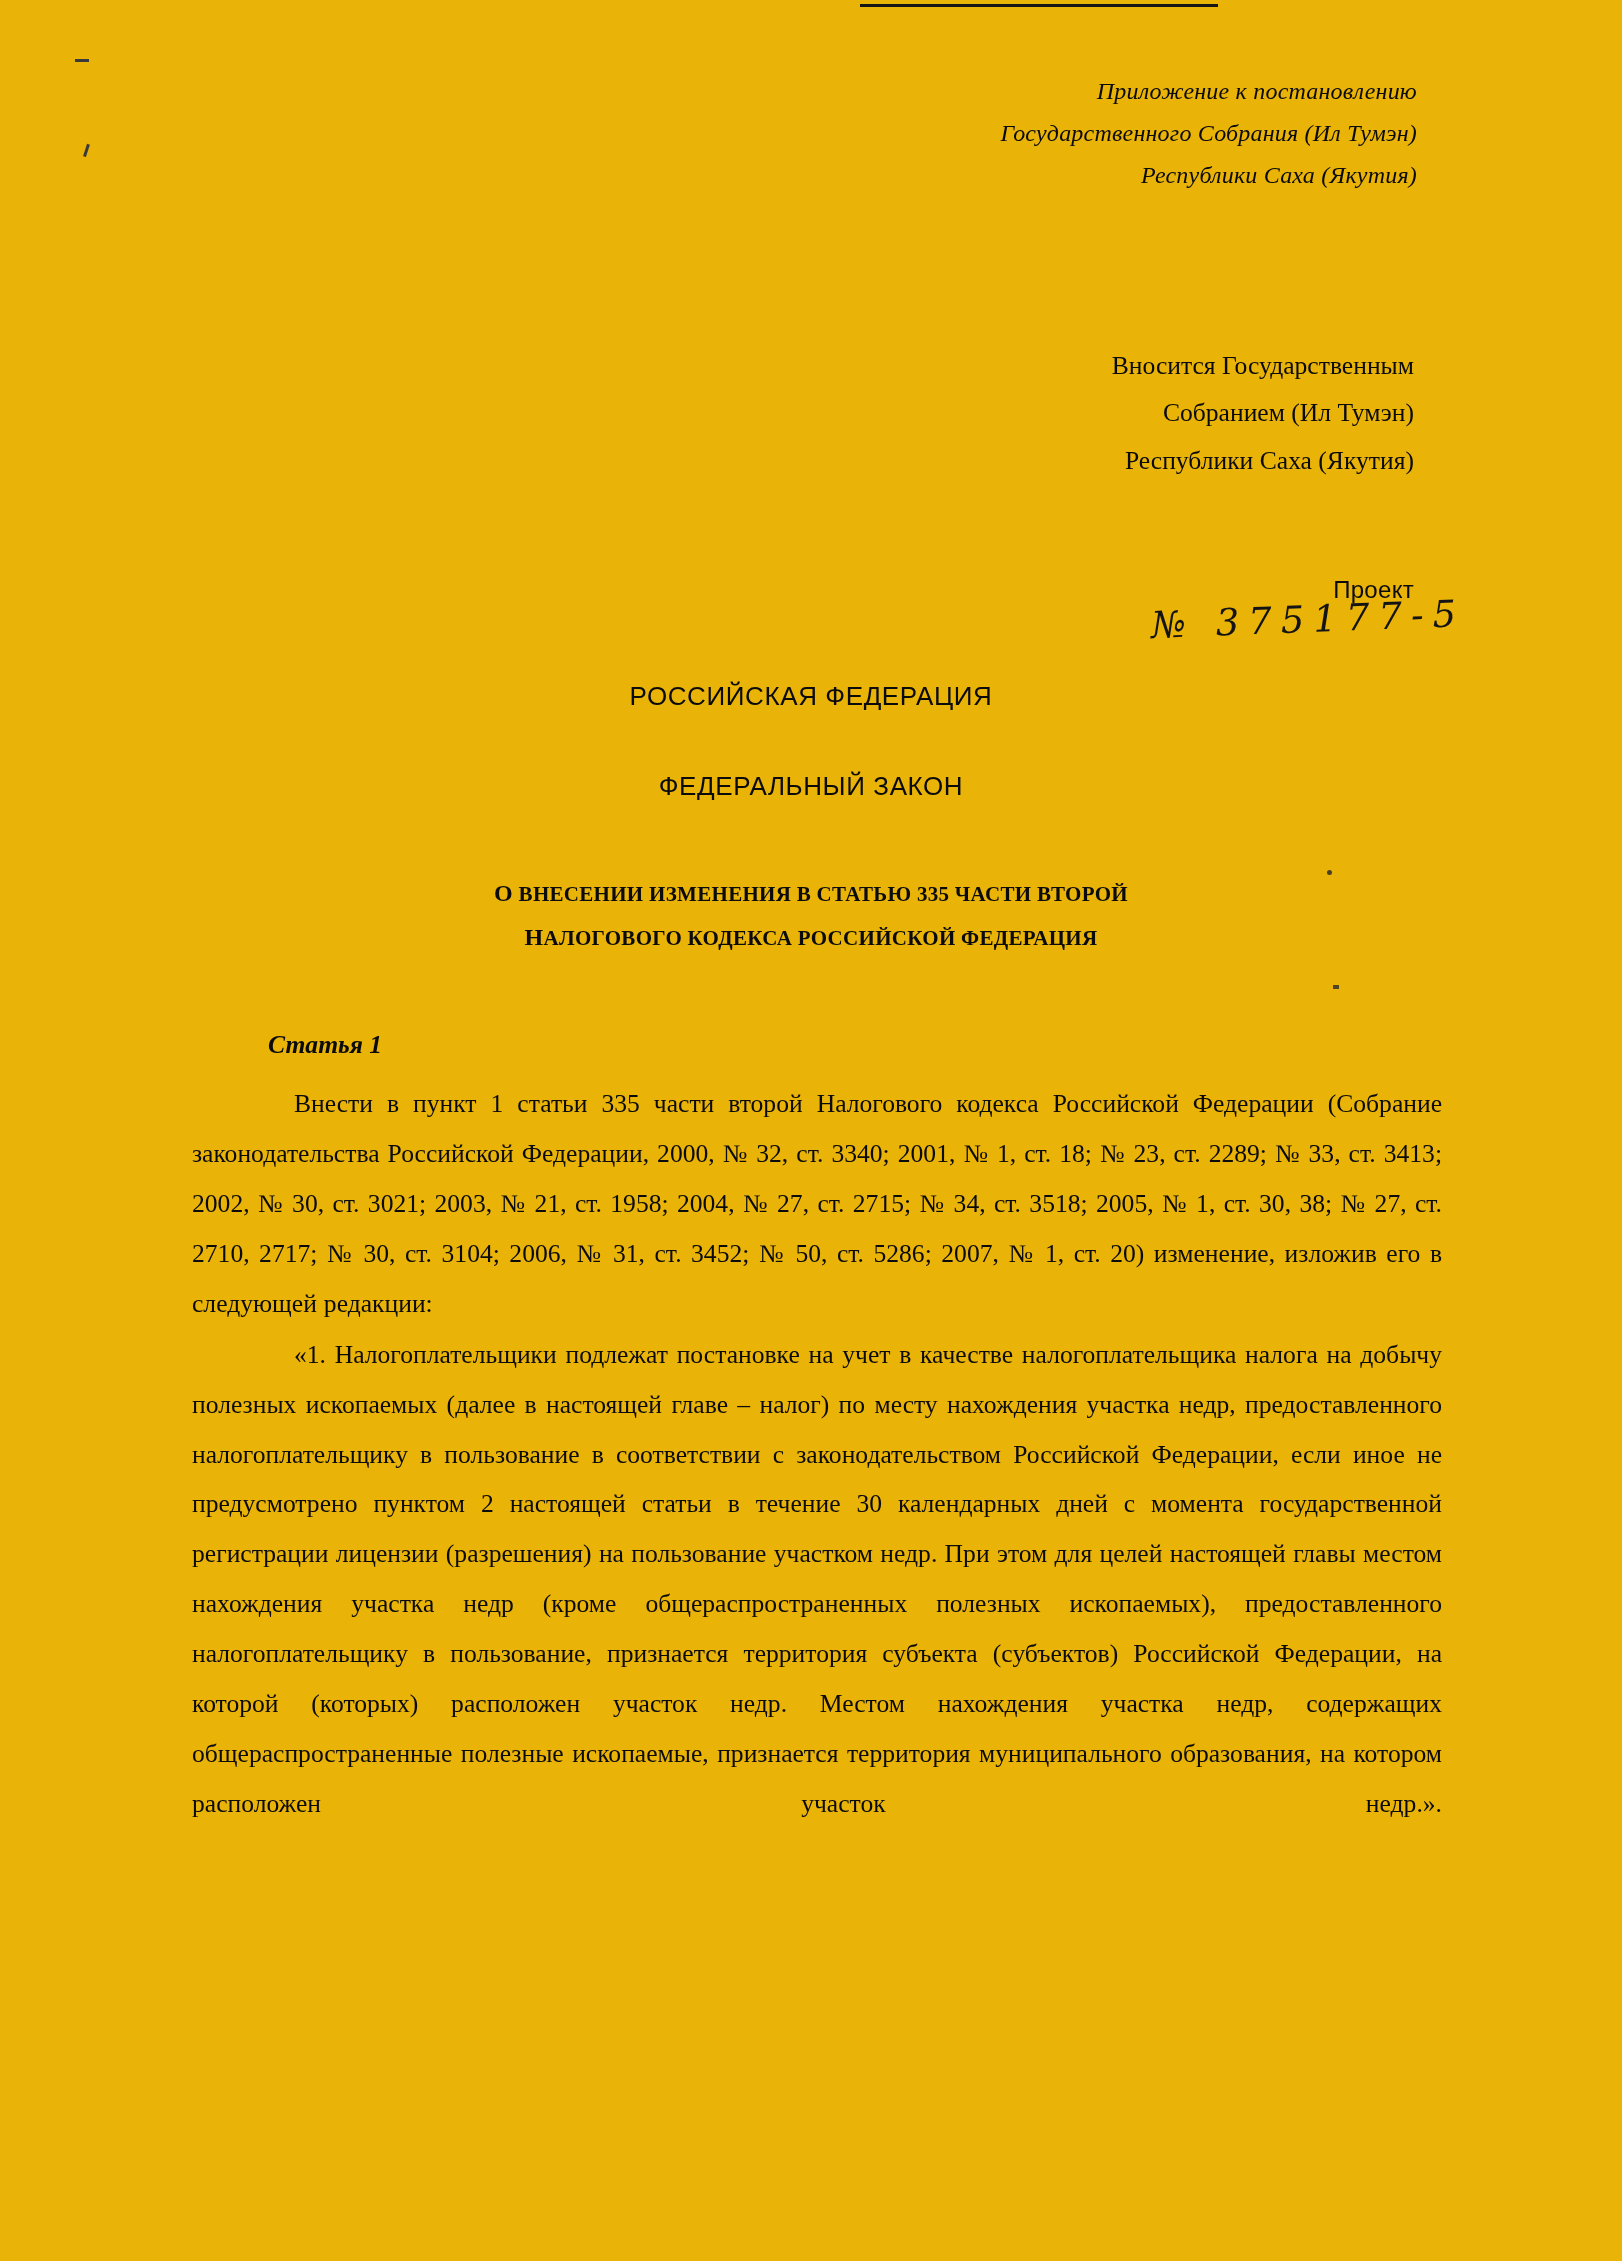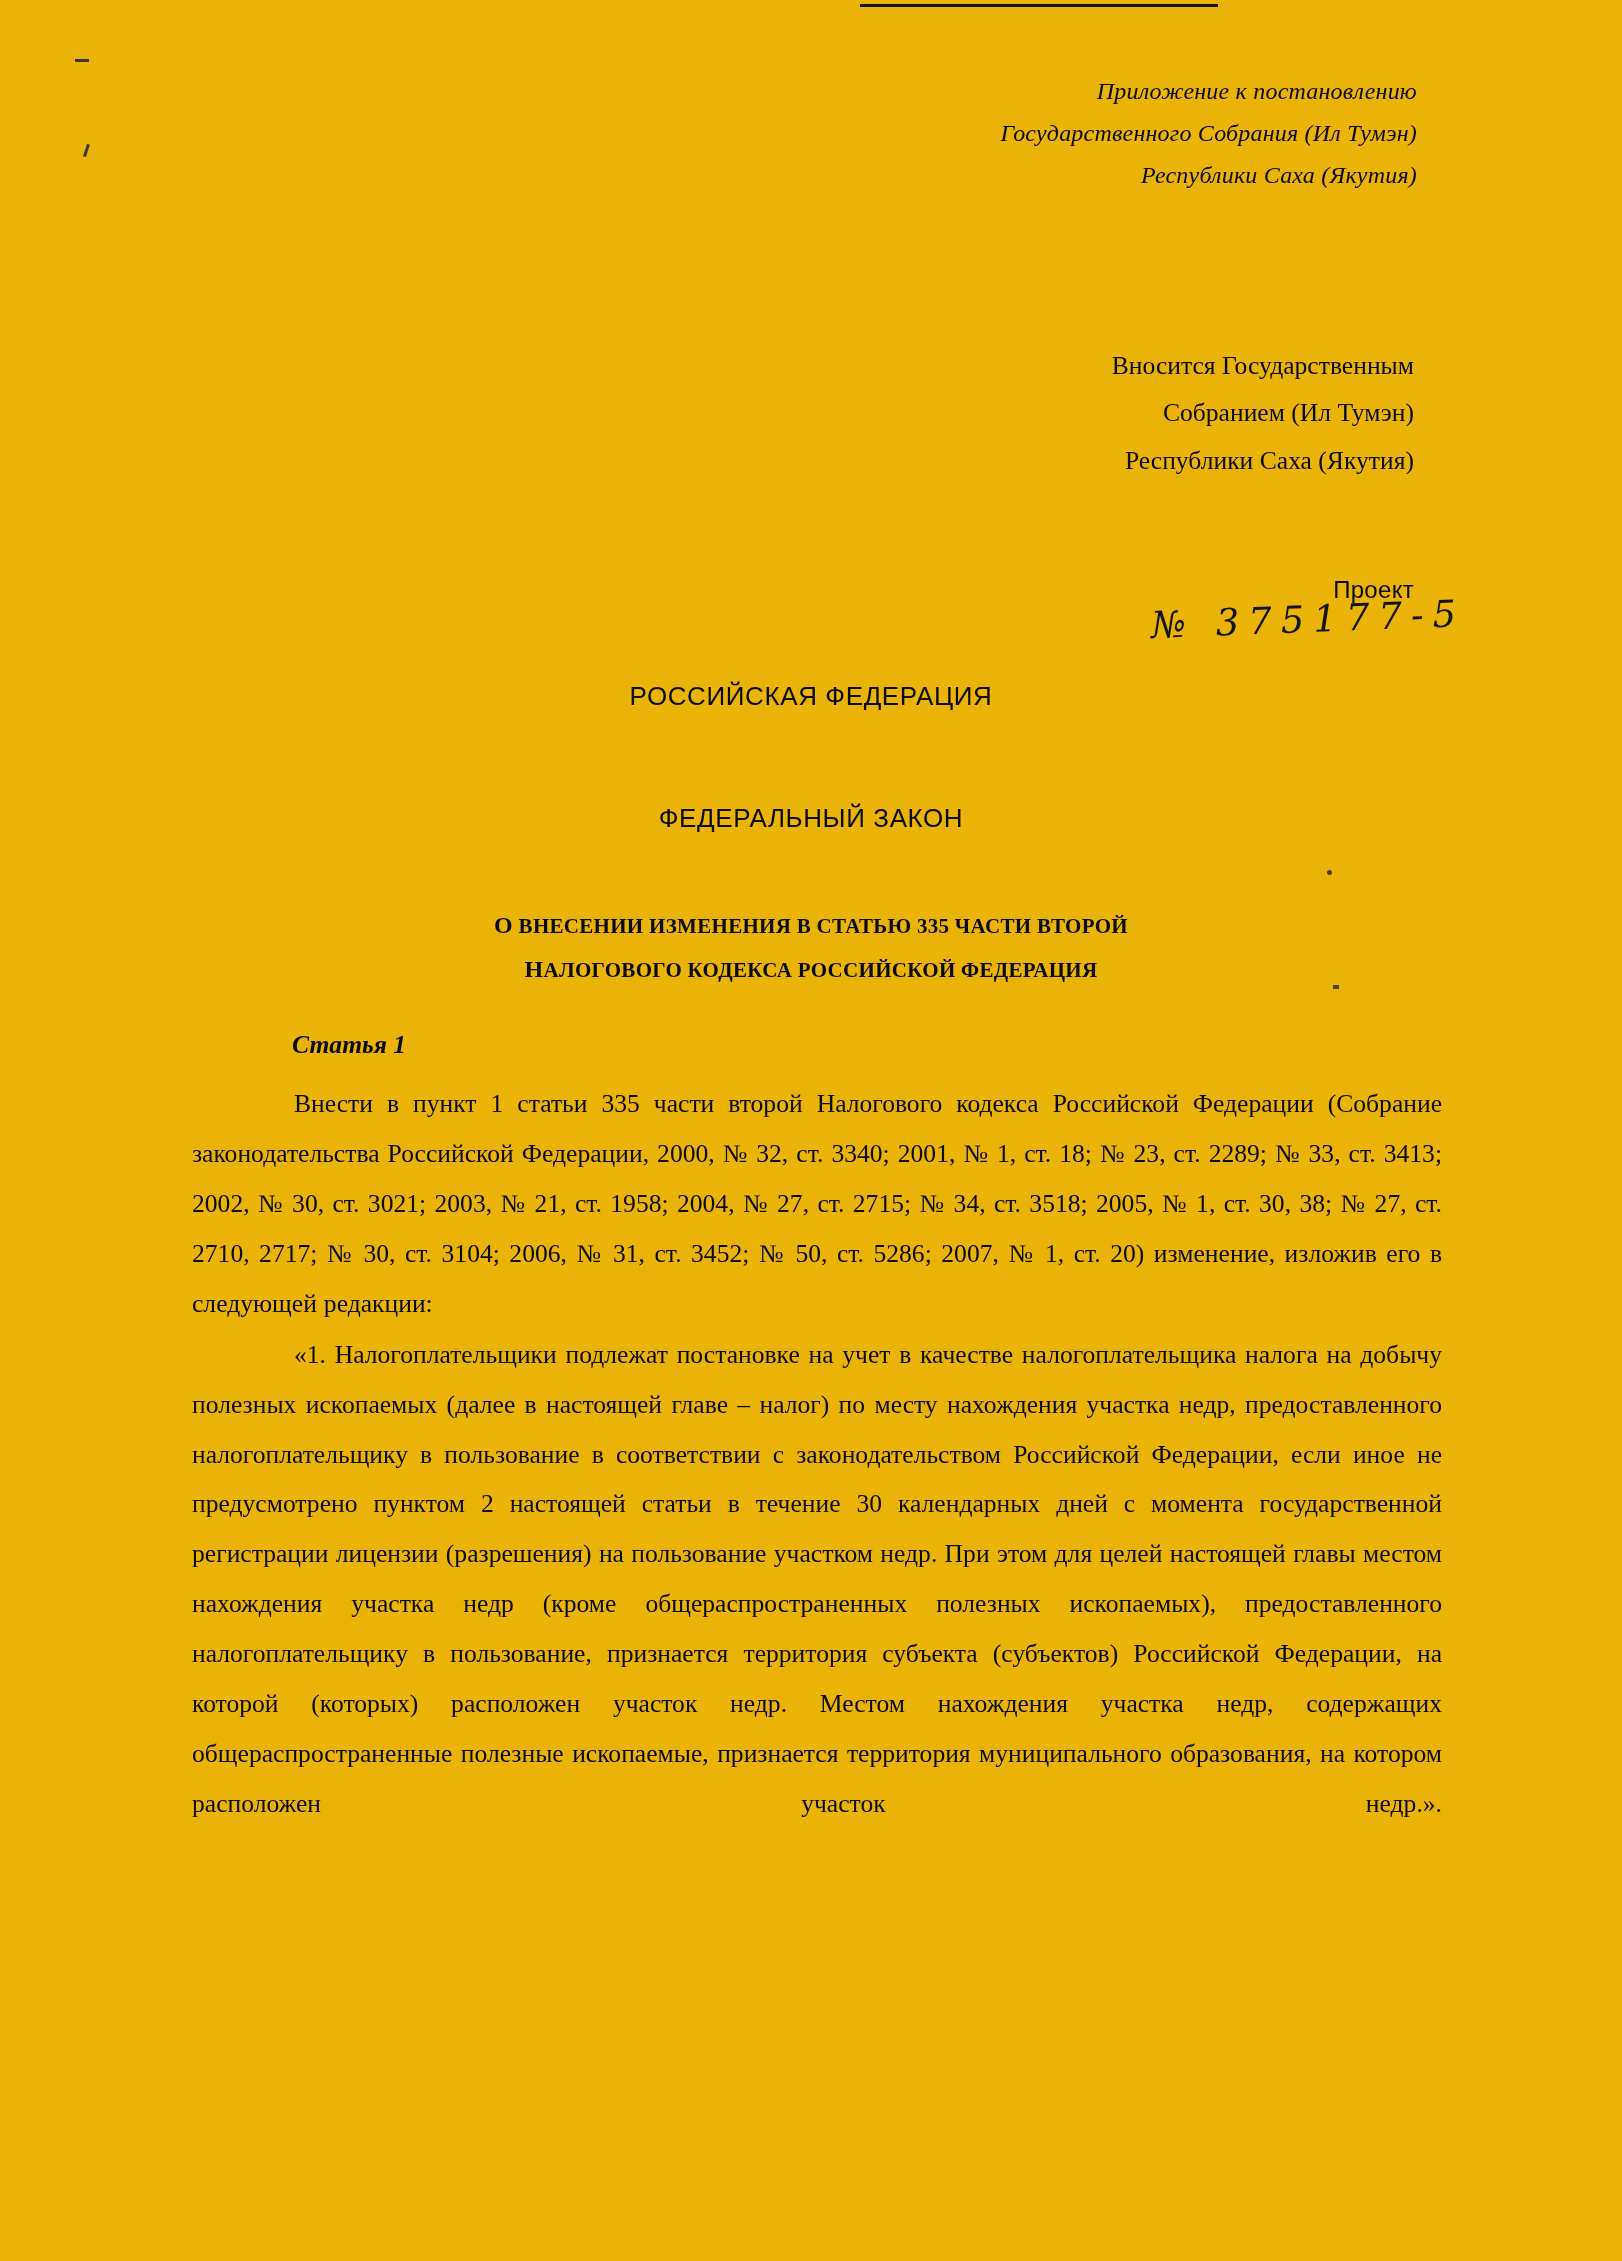--- a/index.html
+++ b/index.html
@@ -121,21 +121,21 @@
     position: absolute;
     left: 0;
     top: 681px;
     width: 1622px;
     text-align: center;
   }
   .t-federation {
     font-family: "Liberation Sans", sans-serif;
     font-size: 26px;
     letter-spacing: 0.6px;
-    margin-bottom: 91px;
+    margin-bottom: 59px;
   }
   .t-law {
     font-family: "Liberation Sans", sans-serif;
     font-size: 26px;
     letter-spacing: 0.6px;
     margin-bottom: 69px;
   }
   .t-subject {
     font-weight: bold;
     font-size: 24px;
@@ -152,21 +152,21 @@
     left: 192px;
     top: 1020px;
     width: 1250px;
     font-size: 25.6px;
     line-height: 1.95;
   }
   .article-head {
     font-weight: bold;
     font-style: italic;
     font-size: 25.6px;
-    margin-left: 100px;
+    margin-left: 76px;
     margin-bottom: 9px;
   }
   .para {
     text-align: justify;
     text-indent: 102px;
     margin: 0 0 1.3px 0;
     word-spacing: 0.6px;
   }
   .para.last { text-align: justify; }
   .para.last::after {

